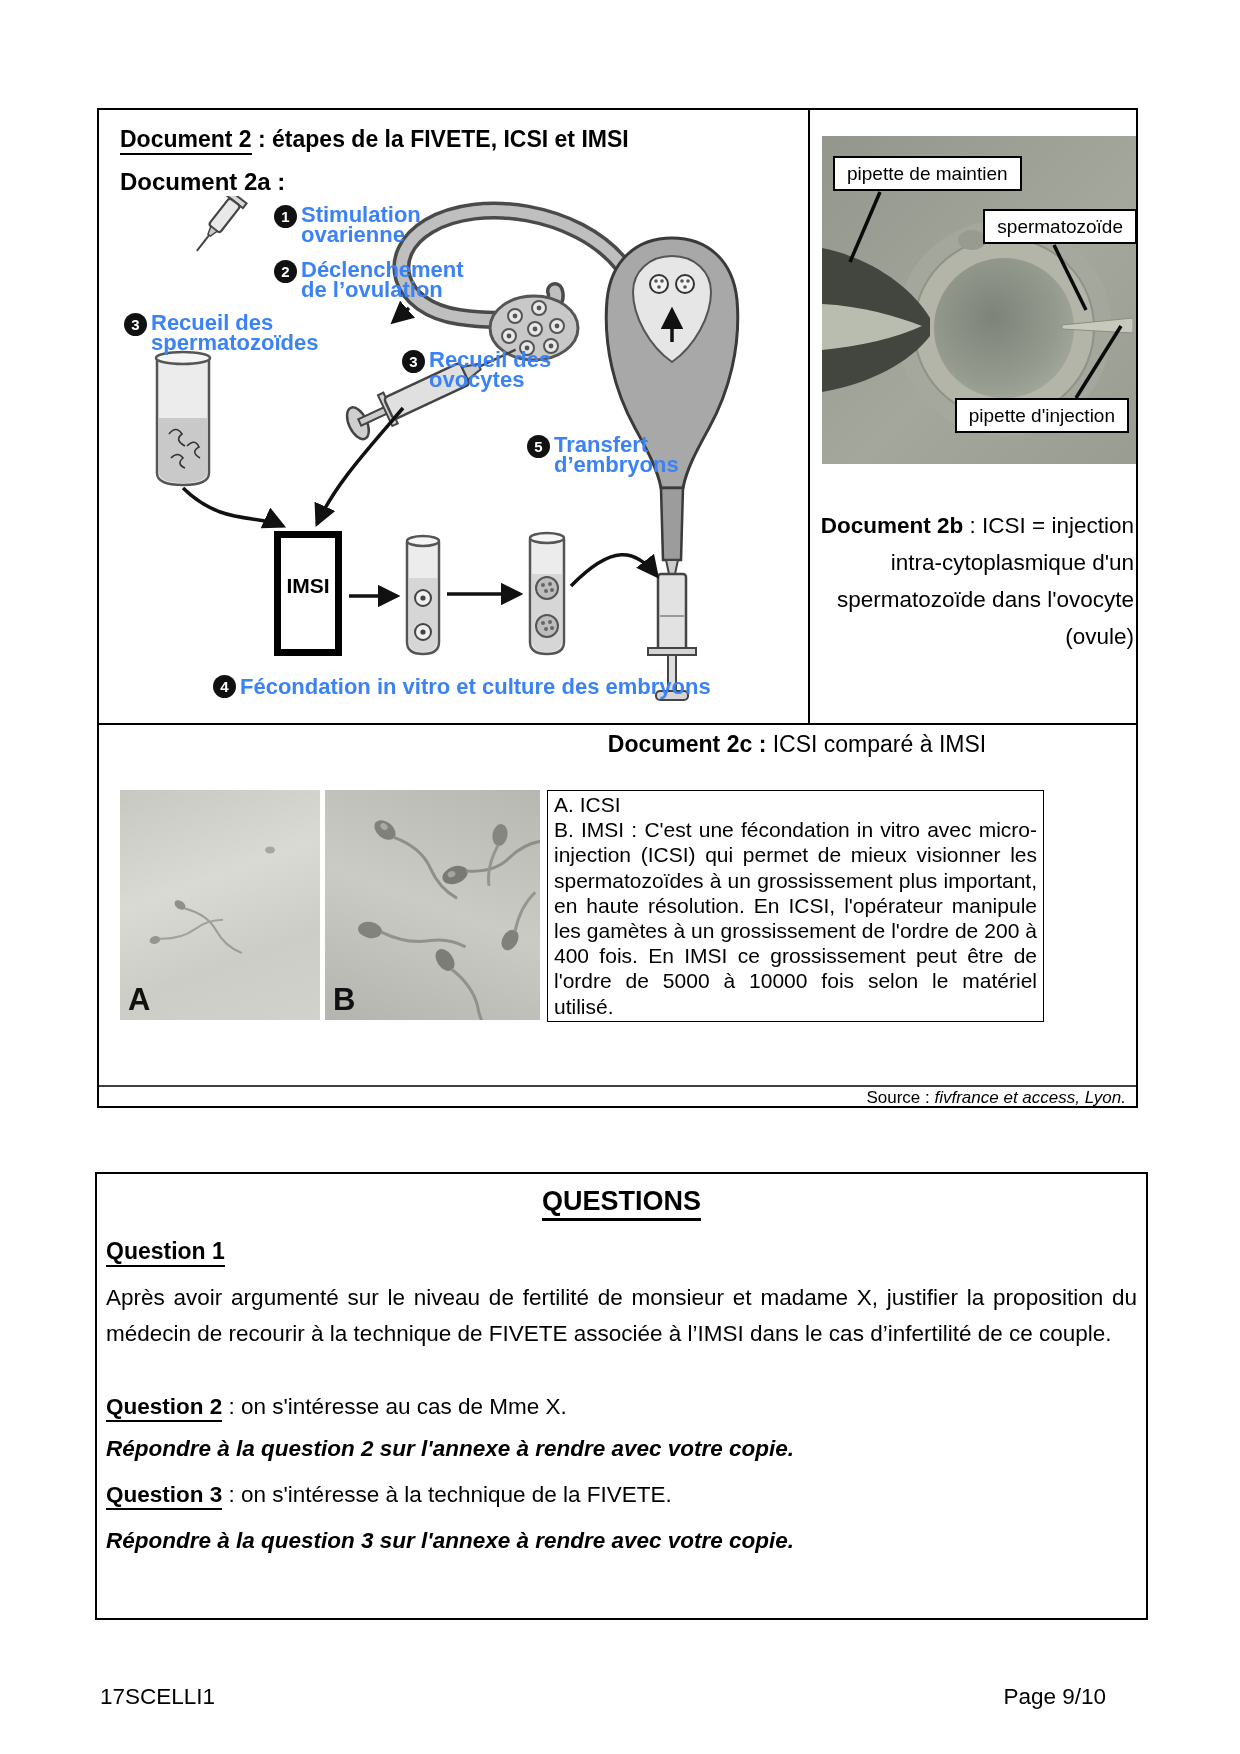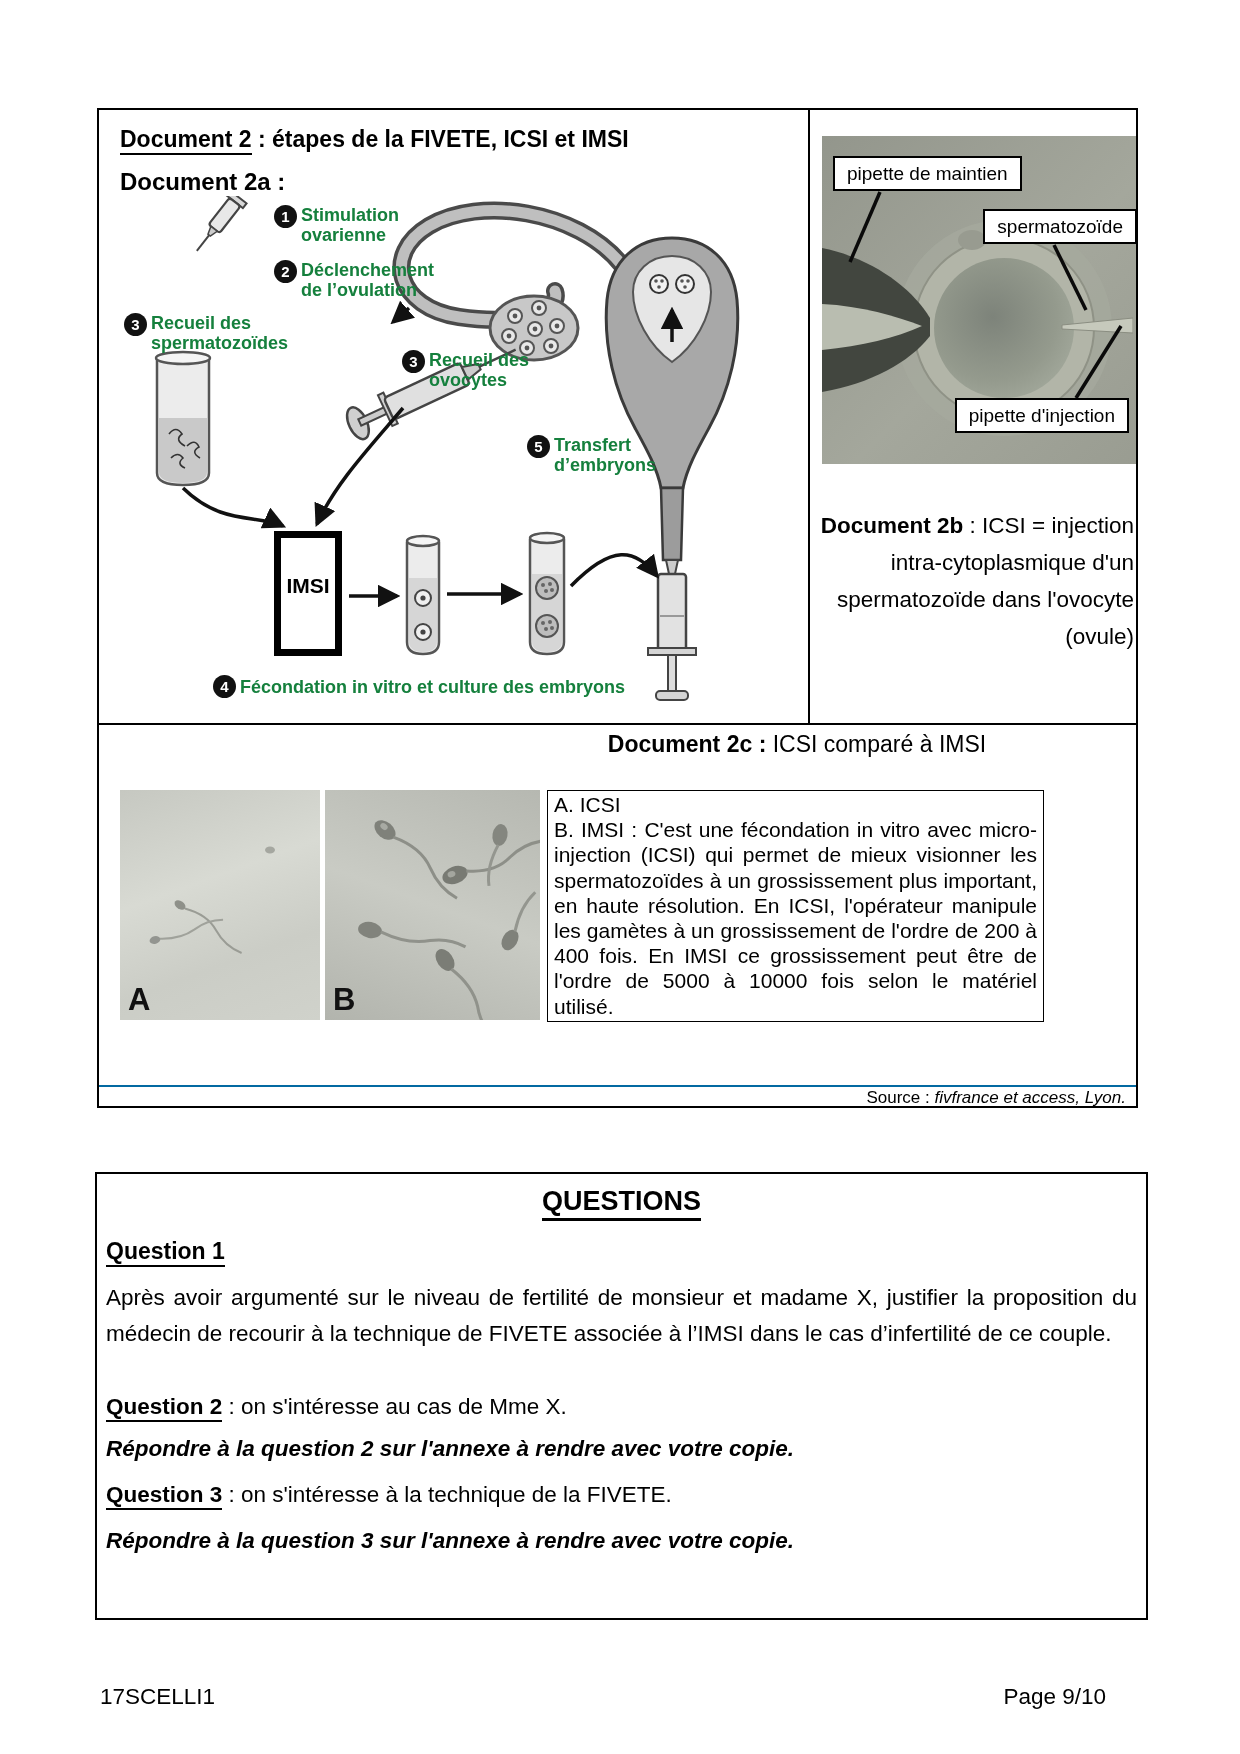--- a/index.html
+++ b/index.html
@@ -12,37 +12,37 @@
   .panel-right{flex:1;border-left:2px solid #000;position:relative;box-sizing:border-box;}
 
   .doc-title{position:absolute;left:21px;top:16px;font-size:23px;font-weight:bold;white-space:nowrap;}
   .u2{border-bottom:2px solid #000;padding-bottom:1px;}
   .doc-subtitle{position:absolute;left:21px;top:58px;font-size:24px;font-weight:bold;}
 
   
   .diagram{position:absolute;left:8px;top:86px;width:700px;height:525px;}
   .diagram svg{position:absolute;left:0;top:0;}
   .step-badge{position:absolute;width:23px;height:23px;border-radius:50%;background:#111;color:#fff;font-weight:bold;font-size:15px;display:flex;align-items:center;justify-content:center;z-index:3;}
-  .step-label{position:absolute;font-size:18px;font-weight:bold;line-height:20px;white-space:pre-line;color:#15803d;z-index:3;}
+  .step-label{position:absolute;font-size:22px;font-weight:bold;line-height:20px;white-space:pre-line;color:#3b82f6;z-index:3;}
   .imsi-box{position:absolute;left:167px;top:335px;width:68px;height:125px;border:7px solid #000;box-sizing:border-box;background:#fff;z-index:2;
             text-align:center;font-weight:bold;font-size:21px;padding-top:36px;}
 
   
   .photo{position:absolute;left:12px;top:19px;width:325px;height:328px;background:linear-gradient(135deg,#93968c,#a4a79c 55%,#999c91);overflow:hidden;margin-top:7px;}
   .photo-label{position:absolute;background:#fff;border:2px solid #000;font-size:19px;line-height:31px;height:35px;box-sizing:border-box;padding:0 12px;white-space:nowrap;z-index:4;}
   .caption2b{position:absolute;left:4px;top:374px;width:320px;text-align:right;font-size:22.5px;line-height:37px;}
 
   
   .doc2c-title{position:absolute;left:448px;top:621px;width:500px;text-align:center;font-size:23px;}
   .micro{position:absolute;top:680px;height:230px;overflow:hidden;}
   .micro-a{left:21px;width:200px;background:linear-gradient(160deg,#c6c8c1,#d8dad3 40%,#cbcdc6 70%,#d0d2cb);}
   .micro-b{left:226px;width:215px;background:linear-gradient(200deg,#b6b8b1,#c9cbc4 50%,#b2b4ad);}
   .micro-letter{position:absolute;left:8px;bottom:2px;font-size:31px;font-weight:bold;color:#111;}
   .c-textbox{position:absolute;left:448px;top:680px;width:497px;height:232px;border:1px solid #000;box-sizing:border-box;padding:1px 6px;font-size:21px;line-height:25.2px;text-align:justify;overflow:hidden;}
-  .source-row{position:absolute;left:0;right:0;top:975px;bottom:0;border-top:2px solid #0369a1;font-size:17px;text-align:right;padding:1px 10px;box-sizing:border-box;}
+  .source-row{position:absolute;left:0;right:0;top:975px;bottom:0;border-top:2px solid #404040;font-size:17px;text-align:right;padding:1px 10px;box-sizing:border-box;}
   .source-row i{font-style:italic;}
 
   
   .q-box{position:absolute;left:95px;top:1172px;width:1053px;height:448px;border:2px solid #000;box-sizing:border-box;font-size:22.5px;overflow:hidden;background:#fff;}
   .q-header{position:absolute;left:0;right:0;top:12px;text-align:center;font-size:27px;font-weight:bold;}
   .q-header span{border-bottom:3px solid #000;padding-bottom:2px;}
   .q-label{font-weight:bold;border-bottom:2px solid #000;padding-bottom:1px;}
   .q1-label{position:absolute;left:9px;top:64px;font-size:23px;}
   .q1-text{position:absolute;left:9px;top:106px;width:1031px;text-align:justify;line-height:36px;}
   .q-line2{position:absolute;left:9px;top:220px;}

